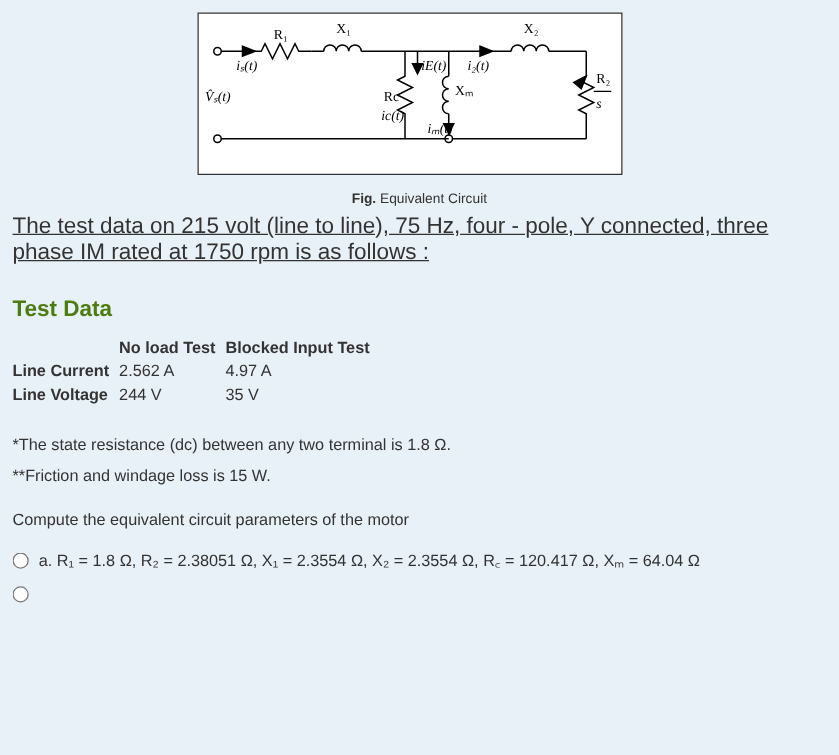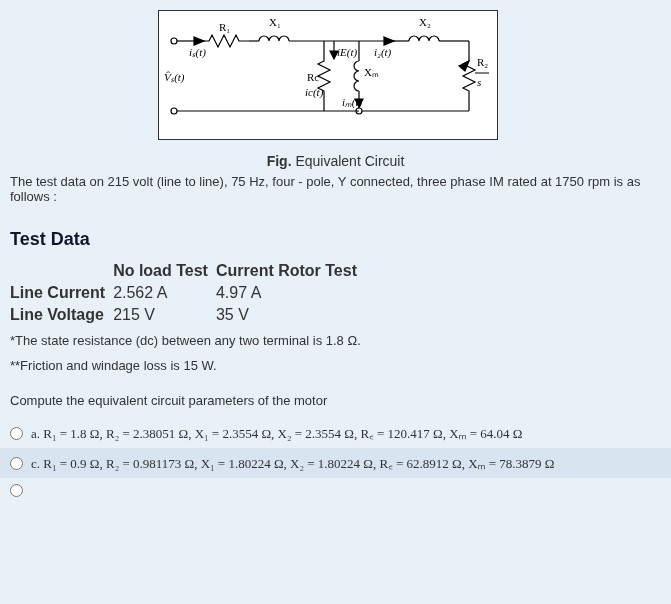--- a/index.html
+++ b/index.html
@@ -20,40 +20,41 @@
       text-align: center;
       padding: 10px 16px 5px 0;
     }
     .circuit-svg {
       display: inline-block;
       border: 1px solid #333;
       background: #fff;
     }
     .fig-caption {
       text-align: center;
-      font-size: 14px;
+      font-size: 11px;
       padding: 5px 0;
     }
     .fig-caption b {
       font-weight: bold;
     }
     .intro-text {
       padding: 0 10px 10px 10px;
-      font-size: 13px;
+      font-size: 18px;
+      text-decoration: underline;
     }
     .section-title {
       font-weight: bold;
       font-size: 18px;
       padding: 15px 10px 10px 10px;
-      color: #0f172a;
+      color: #4d7c0f;
     }
     .test-table {
       border-collapse: collapse;
-      margin: 0 10px 2px 10px;
-      font-size: 16px;
+      margin: 0 10px 18px 10px;
+      font-size: 13px;
     }
     .test-table th {
       font-weight: bold;
       text-align: left;
       padding: 2px 8px 2px 0;
     }
     .test-table td {
       padding: 2px 8px 2px 0;
     }
     .note {
@@ -70,21 +71,21 @@
       padding: 6px 10px;
       font-size: 13px;
     }
     .option.highlighted {
       background: #d8e4f0;
     }
     .option input[type="radio"] {
       margin-right: 8px;
     }
     .option-text {
-      font-family: Liberation Serif, serif;
+      font-family: Liberation Sans, sans-serif;
     }
   </style>
 </head>
 <body>
 
 <div class="circuit-container">
   <svg class="circuit-svg" width="340" height="130">
     <g stroke="#000" stroke-width="1.2" fill="none">
 
       <circle cx="15" cy="30" r="3" fill="#fff"></circle>
@@ -154,45 +155,41 @@
 
 <div class="intro-text">The test data on 215 volt (line to line), 75 Hz, four - pole, Y connected, three phase IM rated at 1750 rpm is as follows :</div>
 
 <div class="section-title">Test Data</div>
 
 <table class="test-table">
   <tbody>
       <tr>
     <th></th>
     <th>No load Test</th>
-    <th>Current Rotor Test</th>
+    <th>Blocked Input Test</th>
   </tr>
   <tr>
     <td><b>Line Current</b></td>
     <td>2.562 A</td>
     <td>4.97 A</td>
   </tr>
   <tr>
     <td><b>Line Voltage</b></td>
-    <td>215 V</td>
+    <td>244 V</td>
     <td>35 V</td>
   </tr>
 </tbody>
   </table>
 
 <div class="note">*The state resistance (dc) between any two terminal is 1.8 Ω.</div>
 <div class="note">**Friction and windage loss is 15 W.</div>
 
 <div class="compute-text">Compute the equivalent circuit parameters of the motor</div>
 
 <div id="options-container">
     <div class="option">
       <input type="radio" name="answer" style="">
       <span class="option-text">a. R₁ = 1.8 Ω,  R₂ = 2.38051 Ω,  X₁ = 2.3554 Ω,  X₂ = 2.3554 Ω,  R꜀ = 120.417 Ω,  Xₘ = 64.04 Ω</span>
     </div>
-    <div class="option highlighted">
-      <input type="radio" name="answer" style="">
-      <span class="option-text">c. R₁ = 0.9 Ω,  R₂ = 0.981173 Ω,  X₁ = 1.80224 Ω,  X₂ = 1.80224 Ω,  R꜀ = 62.8912 Ω,  Xₘ = 78.3879 Ω</span>
-    </div>
     <div class="option">
       <input type="radio" name="answer" style="">
     </div>
   </div>
 
 </body></html>

